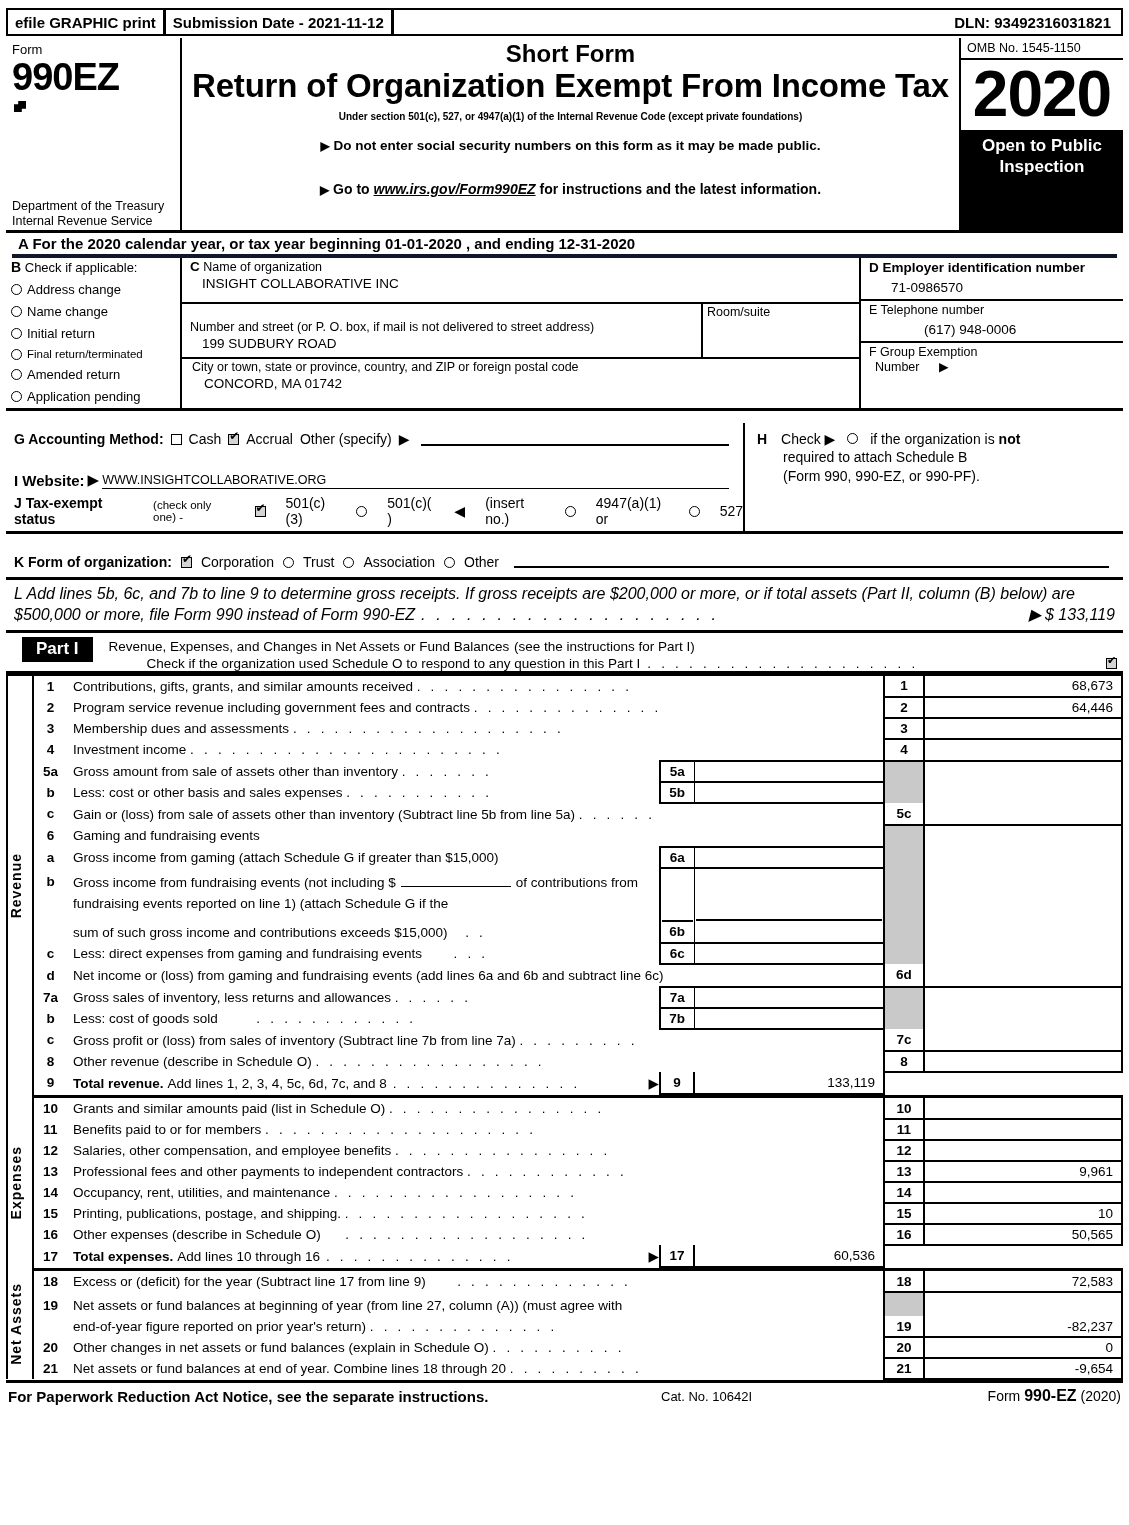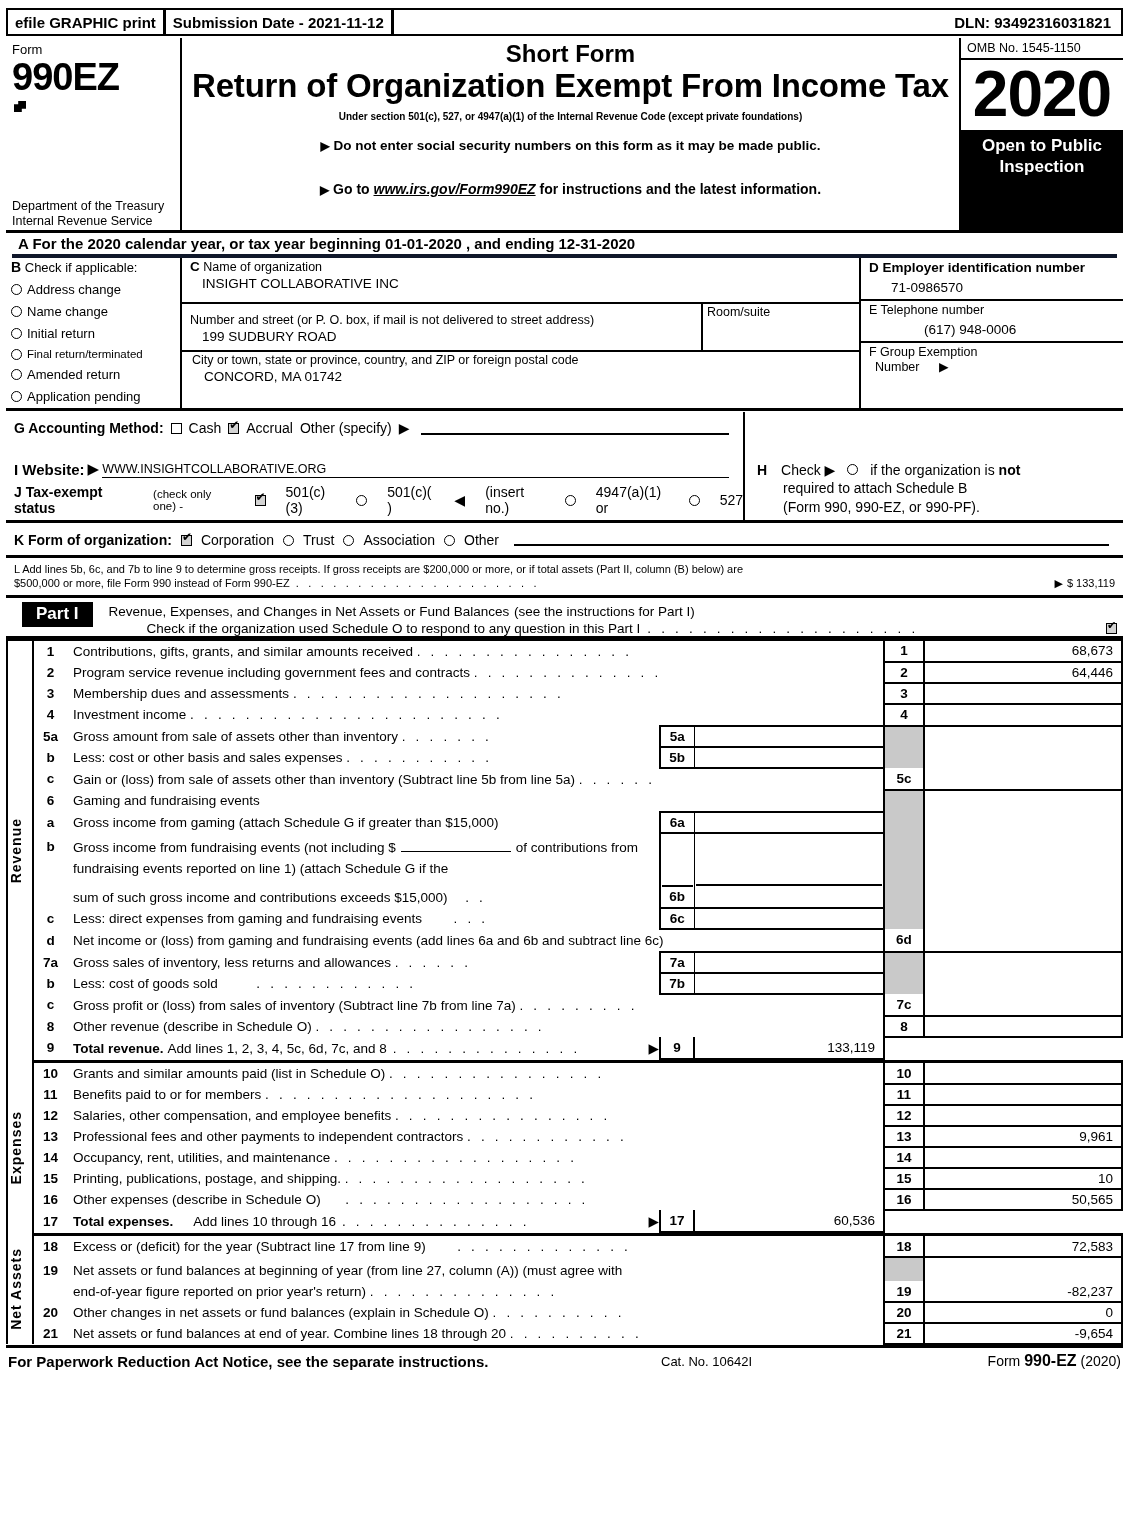--- a/index.html
+++ b/index.html
@@ -129,41 +129,40 @@
   }
   .small { font-size: 11.5px; }
 
   .c-col {
     flex: 1;
     border-right: 2px solid #000;
     display: flex; flex-direction: column;
   }
   .c-name { border-bottom: 2px solid #000; padding: 1px 6px 6px 8px; min-height: 46px; }
   .c-street { border-bottom: 2px solid #000; display: flex; min-height: 48px; }
-  .c-street .sleft { flex: 1; padding: 9px 6px 6px 8px; }
+  .c-street .sleft { flex: 1; padding: 16px 6px 6px 8px; }
   .c-street .sright { width: 158px; border-left: 2px solid #000; padding: 1px 4px; }
   .c-city { flex: 1; padding: 1px 6px 6px 10px; }
   .fld-lbl { font-size: 12.5px; }
   .fld-lbl b { font-weight: bold; font-size: 13.5px; }
   .fld-val { font-size: 13.5px; padding-left: 12px; padding-top: 2px; }
 
   .d-col {
     width: 262px;
     display: flex; flex-direction: column;
   }
   .d-cell { border-bottom: 2px solid #000; padding: 2px 6px 4px 8px; }
   .d-cell.nolast { border-bottom: none; flex: 1; }
   .d-cell .dv { padding-left: 22px; padding-top: 5px; font-size: 13.5px; }
   .d-cell .dv.ctr { padding-left: 55px; }
 
   
   .gh {
-    display: flex; margin: 1px 6px;
+    display: flex; margin: 12px 6px;
     border-bottom: 3px solid #000;
-    align-items: flex-end;
   }
   .g-side { flex: 1; border-right: 2px solid #000; padding: 8px 0 4px 8px; }
   .h-side { width: 378px; padding: 7px 6px 4px 12px; font-size: 14px; line-height: 1.32; }
   .g-row { display: flex; align-items: center; gap: 7px; font-size: 14px; }
   .g-row .lab { font-weight: bold; }
   .uline { flex: 1; border-bottom: 2px solid #000; height: 13px; margin-left: 4px; margin-right: 14px; }
   .i-row { display: flex; align-items: flex-end; gap: 3px; font-size: 15px; margin-top: 24px; }
   .i-row .site { font-size: 12.5px; flex: 1; border-bottom: 1.5px solid #000; padding-bottom: 1px; margin-right: 14px;}
   .j-row { display: flex; align-items: center; gap: 20px; font-size: 14px; margin-top: 6px; flex-wrap: nowrap; }
 
@@ -171,21 +170,21 @@
   .krow {
     display: flex; align-items: center; gap: 9px;
     margin: 0 6px; padding: 8px 0 7px 8px;
     border-bottom: 3px solid #000; font-size: 14px;
   }
   .krow .kline { flex: 1; border-bottom: 2px solid #000; height: 12px; margin: 0 14px 0 6px; }
 
   
   .lrow {
     margin: 0 6px; padding: 4px 8px 4px 8px;
-    font-size: 11px; line-height: 1.3;
+    font-size: 16px; line-height: 1.3; font-style: italic;
   }
   .lrow .dots { letter-spacing: 3.2px; }
 
   
   .parti {
     margin: 0 6px;
     border-top: 3px solid #000;
     border-bottom: 3px solid #000;
     display: flex;
     padding-top: 3px;
@@ -726,21 +725,21 @@
       <span>Other expenses (describe in Schedule O)</span>
       <span class="dots">&nbsp;&nbsp; . . . . . . . . . . . . . . . . . .</span>
     </td>
     <td class="linelbl bb">16</td>
     <td class="amt bb">50,565</td>
   </tr>
   <tr>
     <td class="numcol">17</td>
     <td class="desc" colspan="3" style="display:flex;align-items:baseline">
       <b>Total expenses.</b>
-      <span style="margin-left:20px">Add lines 10 through 16</span>
+      <span style="margin-left:4px">Add lines 10 through 16</span>
       <span class="dots" style="flex:1;overflow:hidden;white-space:nowrap;padding-left:6px">. . . . . . . . . . . . . .</span>
       <span>▶</span>
     </td>
     <td class="linelbl bb">17</td>
     <td class="amt bb">60,536</td>
   </tr>
   <tr>
     <td colspan="6" style="height:2px;border-bottom:3px solid #000;padding:0"></td>
   </tr>
 

